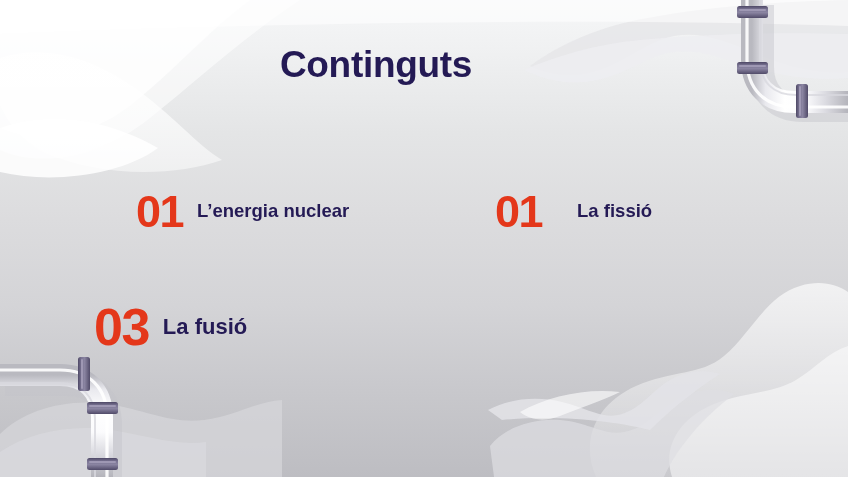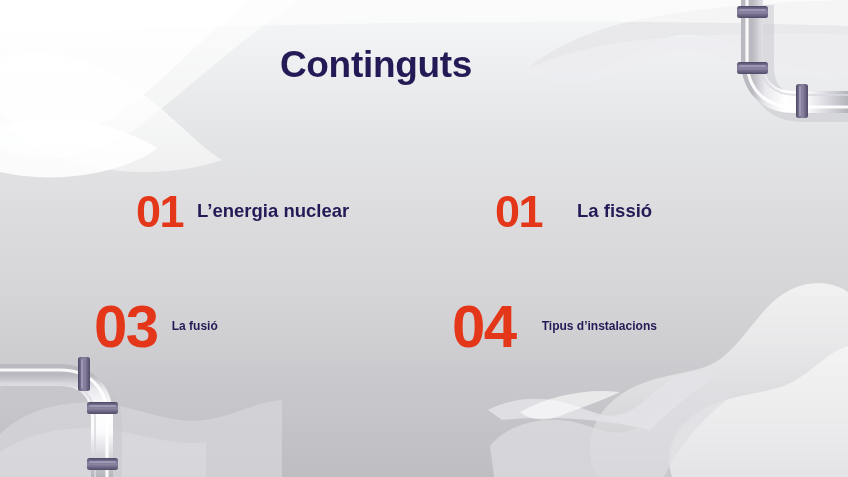--- a/index.html
+++ b/index.html
@@ -96,30 +96,30 @@
   .row-2 .item-col-b { padding-left: 4px; }
 
   .num {
     color: #e4371a;
     font-weight: bold;
     letter-spacing: -1.5px;
     line-height: 1;
     flex: none;
   }
   .row-1 .num { font-size: 45px; margin-left: 36px; }
-  .row-2 .num { font-size: 60px; }
+  .row-2 .num { font-size: 52px; }
 
   .label {
     color: #241a55;
     font-weight: bold;
     line-height: 1.15;
     margin-left: 14px;
   }
   .row-1 .label { font-size: 18.5px; }
-  .row-2 .label { font-size: 12px; }
+  .row-2 .label { font-size: 22px; }
 
   .row-1 .item-col-b .label { margin-left: 35px; }
   .row-2 .item-col-b .label { margin-left: 26px; }
 </style>
 </head>
 <body>
 
 <div id="slide">
 
   <div class="bg-layer">
@@ -275,23 +275,19 @@
 
       </div>
 
       <div class="row row-2">
 
         <div class="item item-col-a">
           <span class="num">03</span>
           <span class="label">La fusió</span>
         </div>
 
-        <div class="item item-col-b">
-          <span class="num">04</span>
-          <span class="label">Tipus d’instalacions</span>
-        </div>
 
       </div>
 
     </div>
   </div>
 
 </div>
 
 </body></html>

